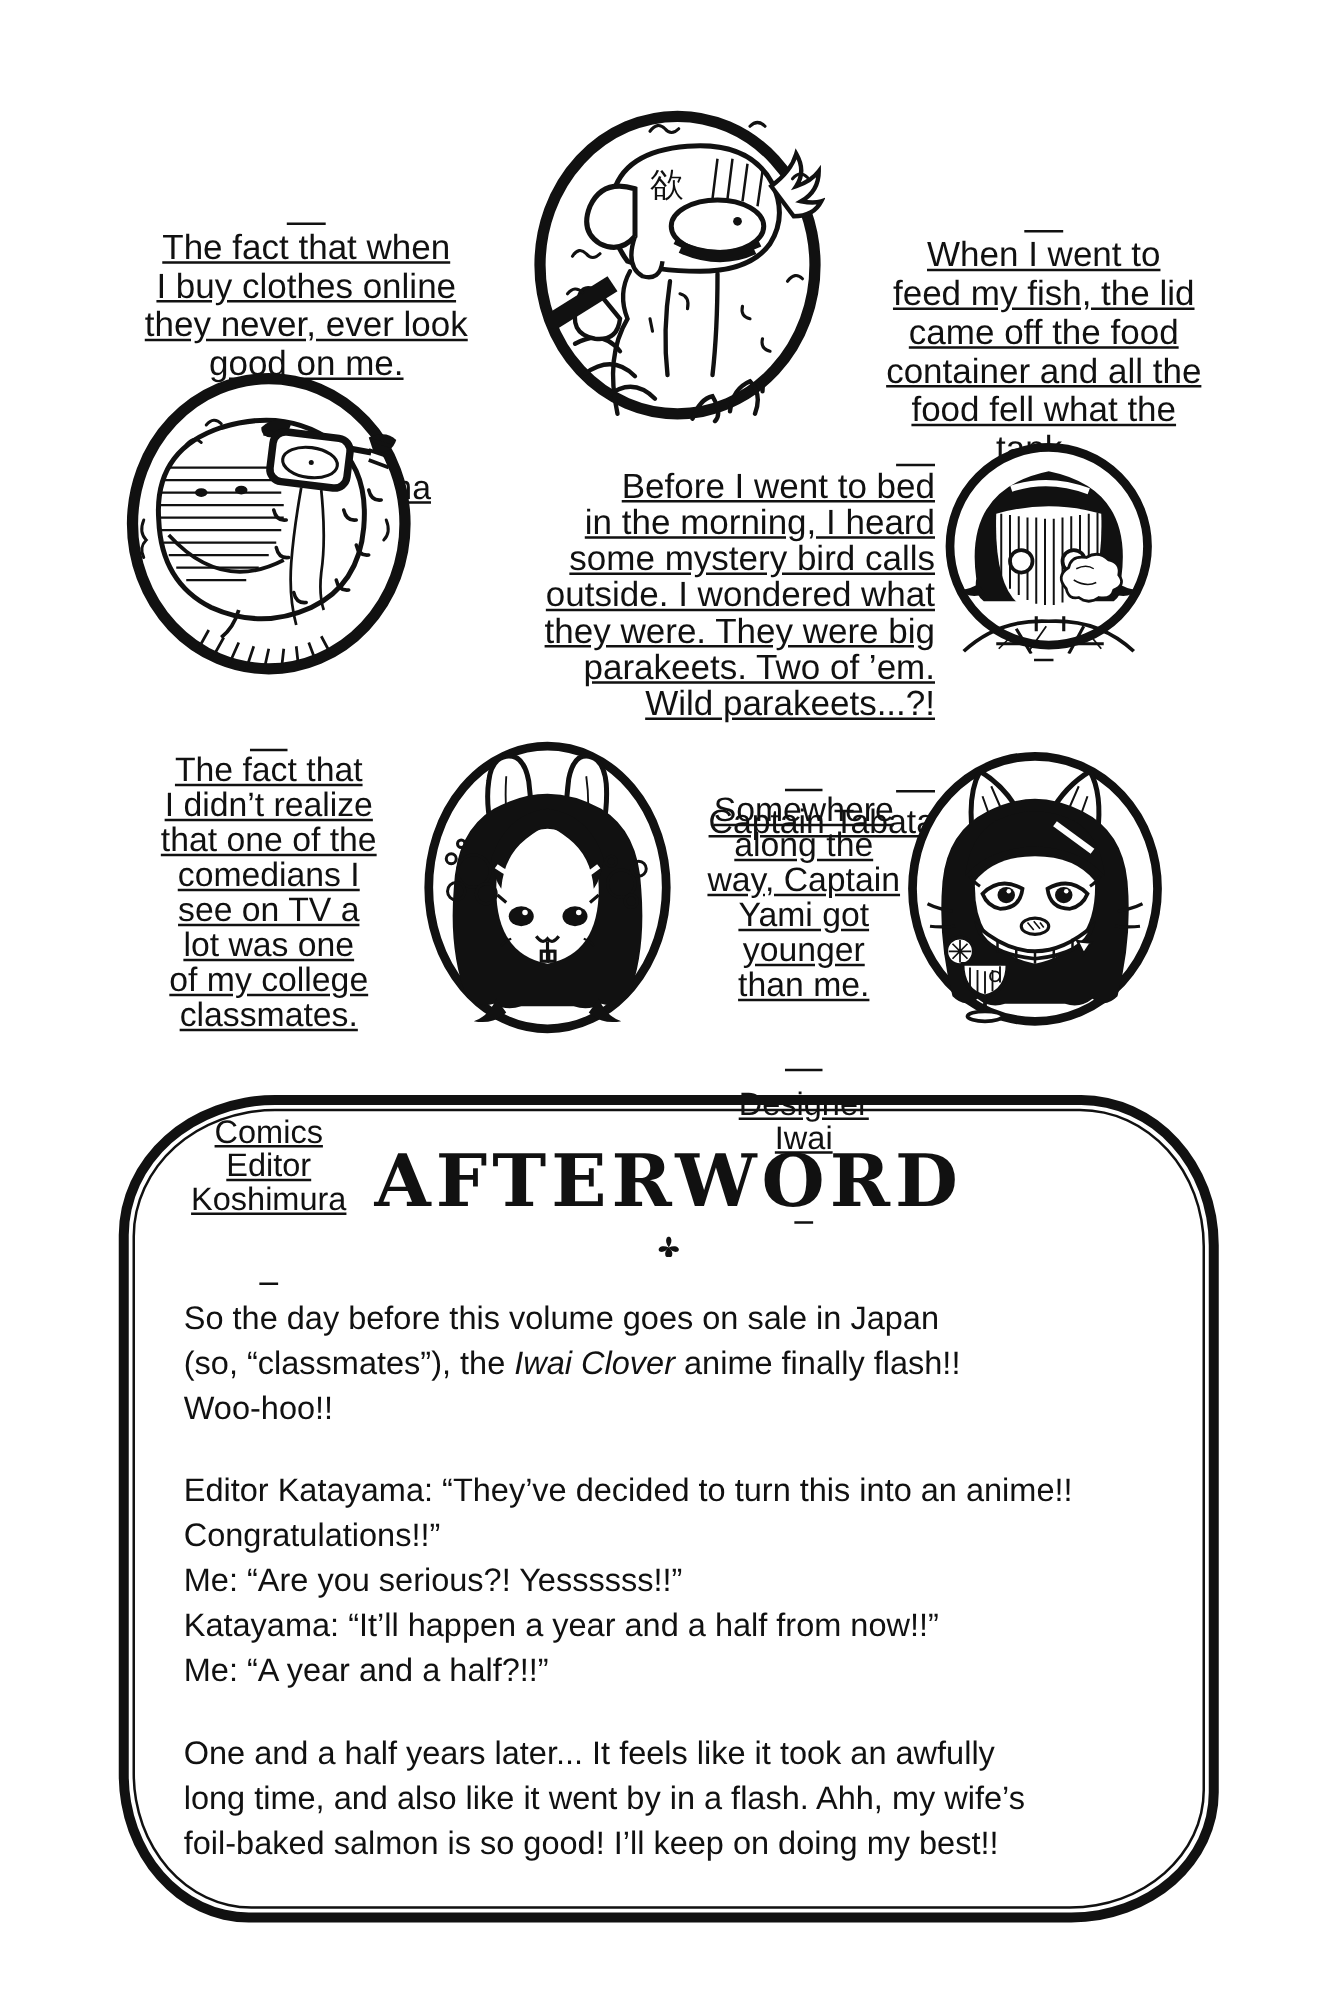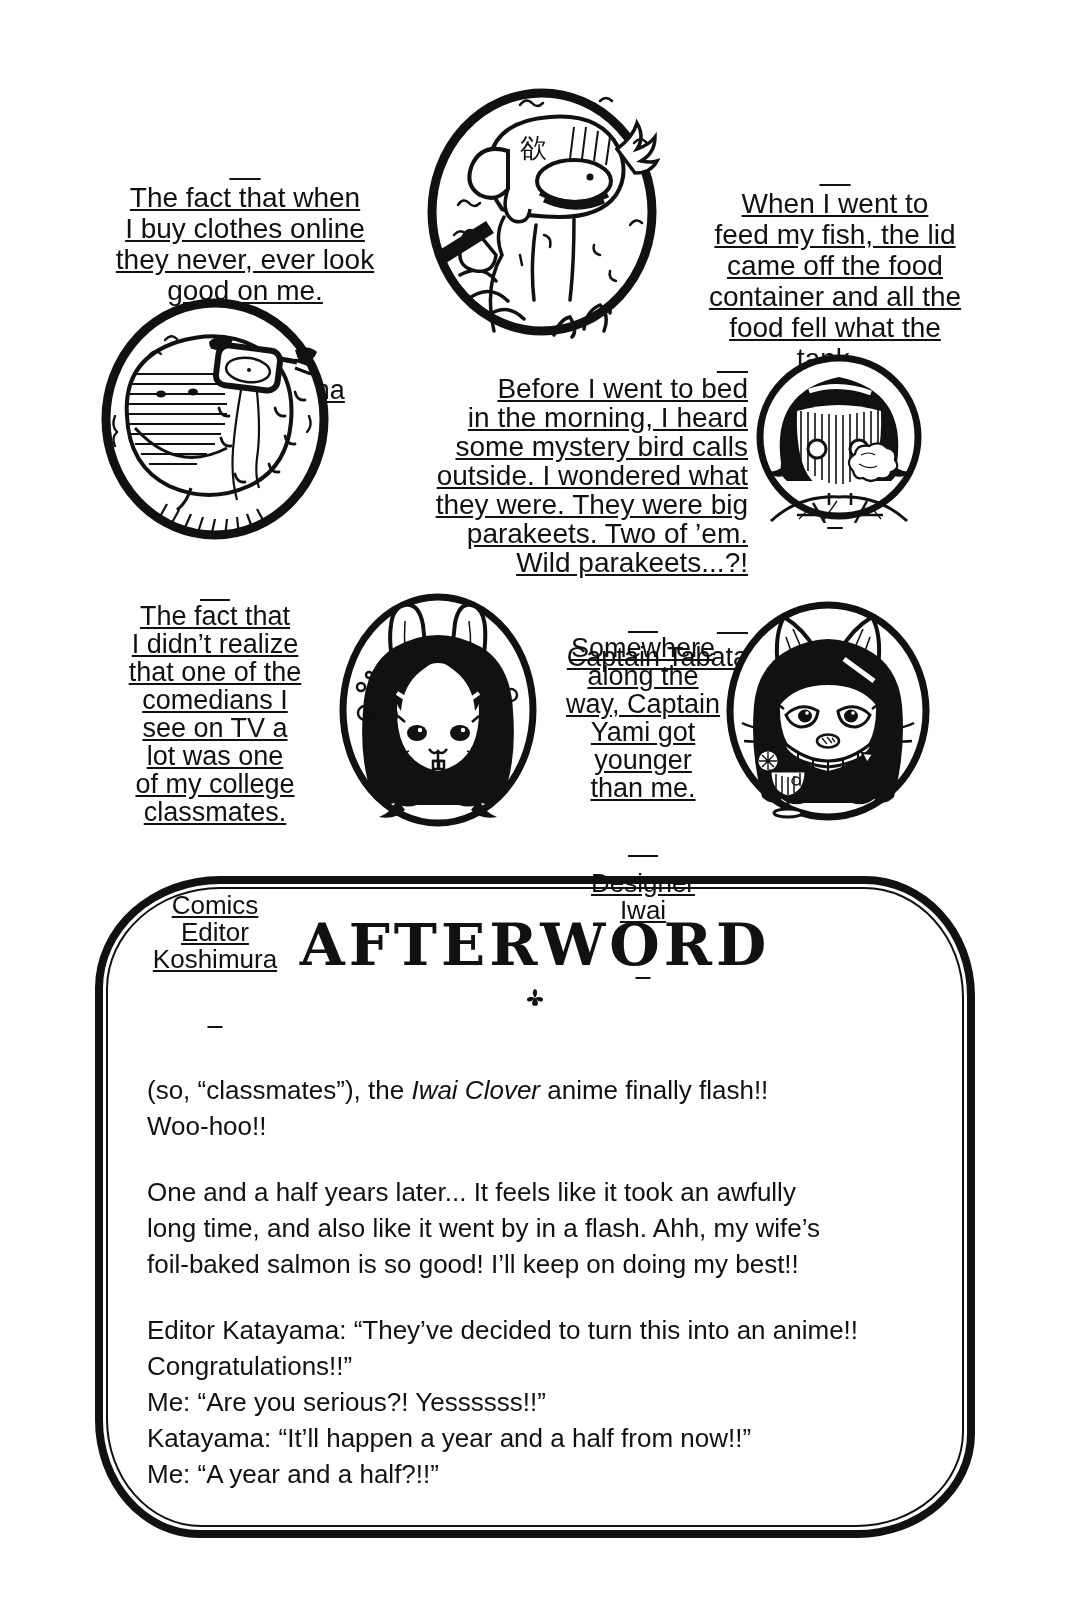--- a/index.html
+++ b/index.html
@@ -301,25 +301,25 @@
         <g fill="#111">
           <path d="M12,12 C10,9 9.2,6.5 10.4,4.2 C11,3 13,3 13.6,4.2 C14.8,6.5 14,9 12,12 Z"></path>
           <path d="M12,12 C9,10.8 6.4,10.6 4.4,12.3 C3.4,13.2 4,15.1 5.3,15.4 C7.8,16 10.2,14.4 12,12 Z"></path>
           <path d="M12,12 C15,10.8 17.6,10.6 19.6,12.3 C20.6,13.2 20,15.1 18.7,15.4 C16.2,16 13.8,14.4 12,12 Z"></path>
           <path d="M12,12 C9.8,13.8 8.6,16 9.3,18.4 C9.7,19.8 11.7,20.1 12.5,19 C14,17 13.4,14.5 12,12 Z"></path>
           <path d="M12,12 C14.2,13.8 15.4,16 14.7,18.4 C14.3,19.8 12.3,20.1 11.5,19 C10,17 10.6,14.5 12,12 Z"></path>
         </g>
       </svg>
     </div>
     <div class="aw-body">
-      <p class="aw-p"><br><span>(so, “classmates”), the </span><em>Iwai Clover</em><span> anime finally flash!!</span><br><span>Woo-hoo!!</span></p>
-      <p class="aw-p aw-pre">One and a half years later... It feels like it took an awfully
-long time, and also like it went by in a flash. Ahh, my wife’s
-foil-baked salmon is so good! I’ll keep on doing my best!!</p>
+      <p class="aw-p"><span>So the day before this volume goes on sale in Japan</span><br><span>(so, “classmates”), the </span><em>Iwai Clover</em><span> anime finally flash!!</span><br><span>Woo-hoo!!</span></p>
       <p class="aw-p aw-pre">Editor Katayama: “They’ve decided to turn this into an anime!!
 Congratulations!!”
 Me: “Are you serious?! Yessssss!!”
 Katayama: “It’ll happen a year and a half from now!!”
 Me: “A year and a half?!!”</p>
+      <p class="aw-p aw-pre">One and a half years later... It feels like it took an awfully
+long time, and also like it went by in a flash. Ahh, my wife’s
+foil-baked salmon is so good! I’ll keep on doing my best!!</p>
     </div>
   </div>
 
 </div>
 
 </body></html>

